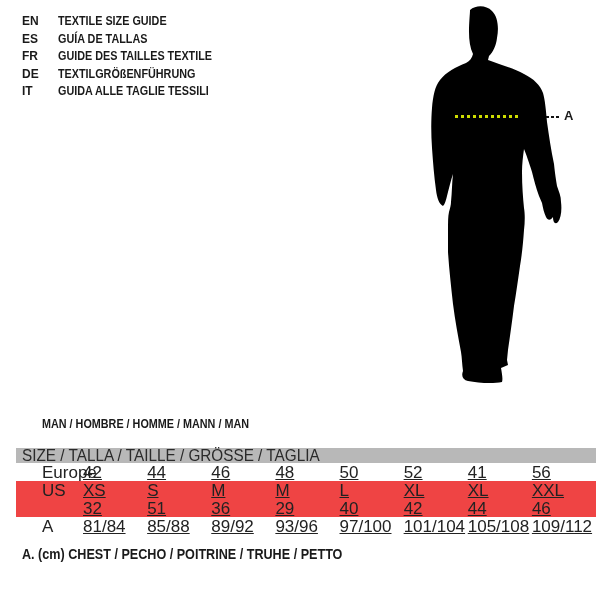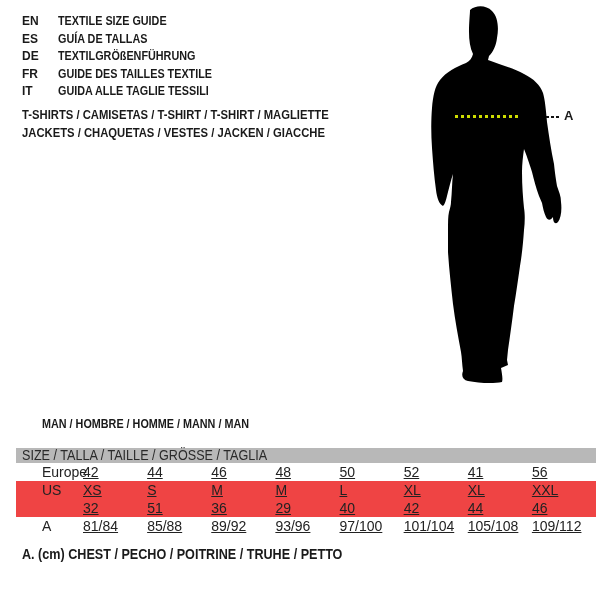--- a/index.html
+++ b/index.html
@@ -23,21 +23,21 @@
   .dots{position:absolute;left:37px;top:111px;width:63px;height:3px;
         background:repeating-linear-gradient(90deg,#cedd00 0 3px,transparent 3px 6px);}
   .dash{position:absolute;left:128px;top:112px;width:14px;height:2px;
         background:repeating-linear-gradient(90deg,#111 0 3px,transparent 3px 5px);}
   .a-label{position:absolute;left:146px;top:104px;font-size:13px;font-weight:bold;}
 
   
   .man-heading{position:absolute;left:22px;top:417px;font-size:12px;font-weight:bold;padding-left:20px;}
 
   
-  .size-table{position:absolute;left:16px;top:448px;width:580px;font-size:14px;color:#222;}
+  .size-table{position:absolute;left:16px;top:448px;width:580px;font-size:17px;color:#222;}
   .thead{height:15px;line-height:15px;background:#b8b8b8;padding-left:6px;color:#2a2a2a;}
   .trow{display:grid;grid-template-columns:67px repeat(8,1fr);height:18px;align-items:center;}
   .trow.alt{background:#ef4444;}
   .tlabel{padding-left:6px;text-align:left;margin-left:20px;}
   .tcell{text-decoration:underline;}
 
   
   .footnote{position:absolute;left:22px;top:546px;font-size:14px;font-weight:bold;}
 </style>
 </head>
@@ -48,37 +48,33 @@
   <div class="lang-list">
     <div class="lang-row">
       <span class="lang-code">EN</span>
       <span class="cond">TEXTILE SIZE GUIDE</span>
     </div>
     <div class="lang-row">
       <span class="lang-code">ES</span>
       <span class="cond">GUÍA DE TALLAS</span>
     </div>
     <div class="lang-row">
+      <span class="lang-code">FR</span>
+      <span class="cond">GUIDE DES TAILLES TEXTILE</span>
+    </div>
+    <div class="lang-row">
       <span class="lang-code">DE</span>
       <span class="cond">TEXTILGRÖßENFÜHRUNG</span>
-    </div>
-    <div class="lang-row">
-      <span class="lang-code">FR</span>
-      <span class="cond">GUIDE DES TAILLES TEXTILE</span>
     </div>
     <div class="lang-row">
       <span class="lang-code">IT</span>
       <span class="cond">GUIDA ALLE TAGLIE TESSILI</span>
     </div>
   </div>
 
-  <div class="categories">
-    <div><span class="cond">T-SHIRTS / CAMISETAS / T-SHIRT / T-SHIRT / MAGLIETTE</span></div>
-    <div><span class="cond">JACKETS / CHAQUETAS / VESTES / JACKEN / GIACCHE</span></div>
-  </div>
 
   <div class="figure">
     <svg class="silhouette" width="150" height="390" viewBox="0 0 150 390" aria-hidden="true">
       <path fill="#000000" d="
         M 52 6
         C 58 1 68 1 74 7
         C 80 13 81 24 79 34
         C 78 42 75 48 71 52
         L 70 56
         C 80 60 95 64 106 70

